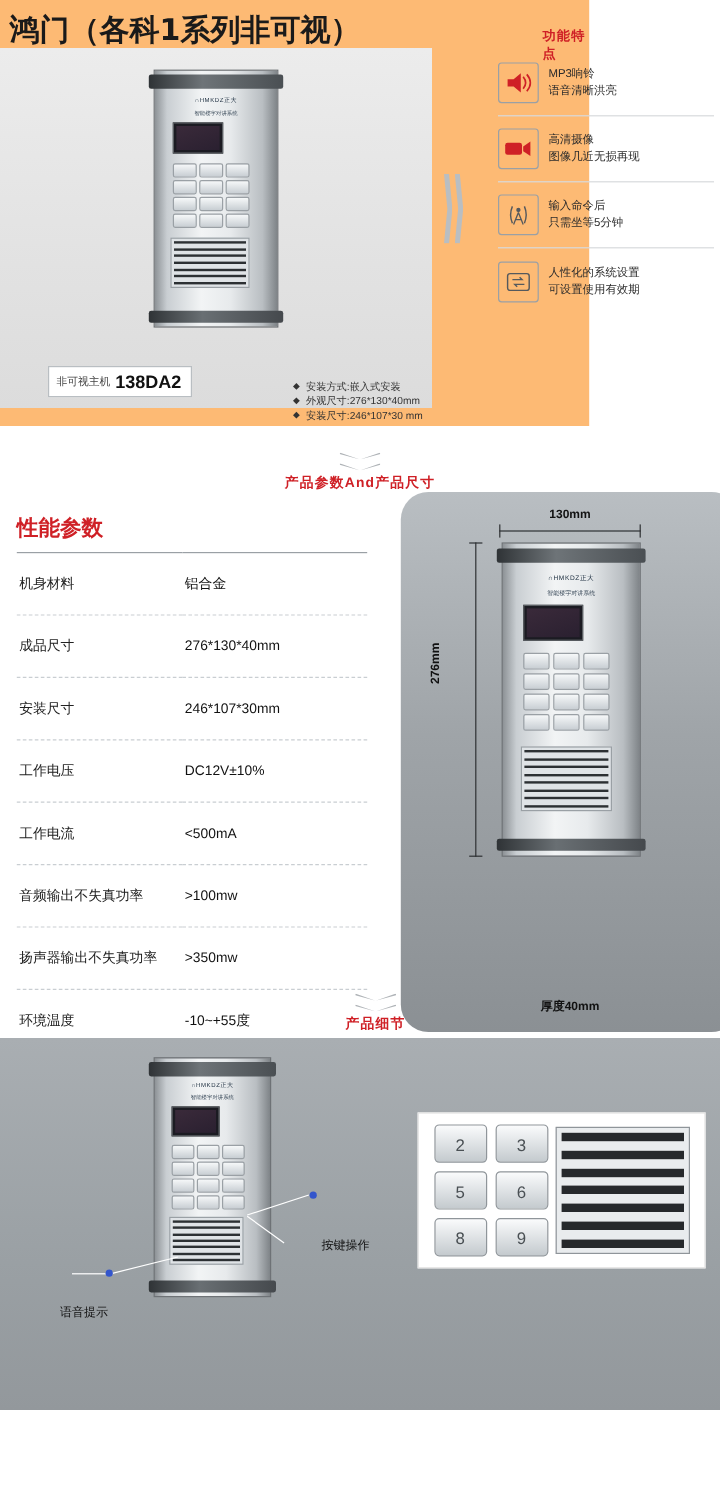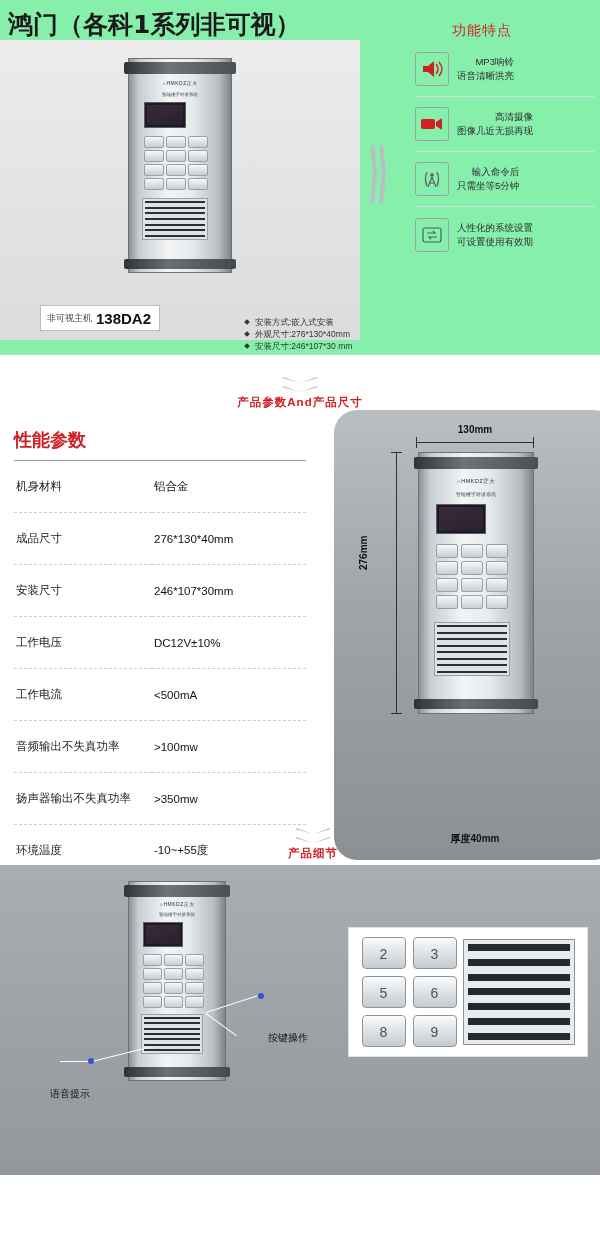--- a/index.html
+++ b/index.html
@@ -3,21 +3,21 @@
 <meta charset="utf-8">
 <style>
   * { box-sizing: border-box; }
   html, body { margin:0; padding:0; }
   body {
     width:600px; height:1250px; background:#fff;
     font-family:"Liberation Sans", sans-serif;
     color:#333; overflow:hidden; position:relative;
   }
   
-  .sec1 { position:relative; width:600px; height:355px; background:#86efac; }
+  .sec1 { position:relative; width:491px; height:355px; background:#fdba74; }
   .title-bar { padding:8px 0 0 8px; white-space:nowrap; }
   .title-bar .brand {
     font-size:25px; font-weight:bold; color:#1a1a1a; letter-spacing:0px;
     font-family:"DejaVu Sans", sans-serif;
   }
   .title-bar .sub {
     font-size:25px; font-weight:bold; color:#1a1a1a;
     font-family:"DejaVu Sans", sans-serif;
   }
   .hero-grey {
@@ -85,24 +85,24 @@
   }
   
   .big-arrow { position:absolute; left:370px; top:145px; }
   .big-arrow span {
     display:inline-block; width:7px; height:58px; margin-right:2px;
     background:#b9bec2;
     clip-path:polygon(0 0,60% 0,100% 50%,60% 100%,0 100%,40% 50%);
   }
   
   .feat-title {
-    position:absolute; left:452px; top:22px; font-size:14px;
-    color:#cf2026; font-weight:normal; letter-spacing:1px;
-  }
-  .feat-list { position:absolute; left:415px; top:42px; width:180px;text-align:right; }
+    position:absolute; left:452px; top:22px; font-size:11px;
+    color:#cf2026; font-weight:bold; letter-spacing:1px;
+  }
+  .feat-list { position:absolute; left:415px; top:42px; width:180px; }
   .feat-row {
     display:flex; align-items:center; gap:8px; height:55px;
     border-bottom:1px solid #d8dadc;
   }
   .feat-row:last-child { border-bottom:none; }
   .feat-icon {
     width:34px; height:34px; flex:0 0 34px; border:1px solid #9aa0a5;
     border-radius:3px; display:flex; align-items:center; justify-content:center;
     color:#55595d;
   }

